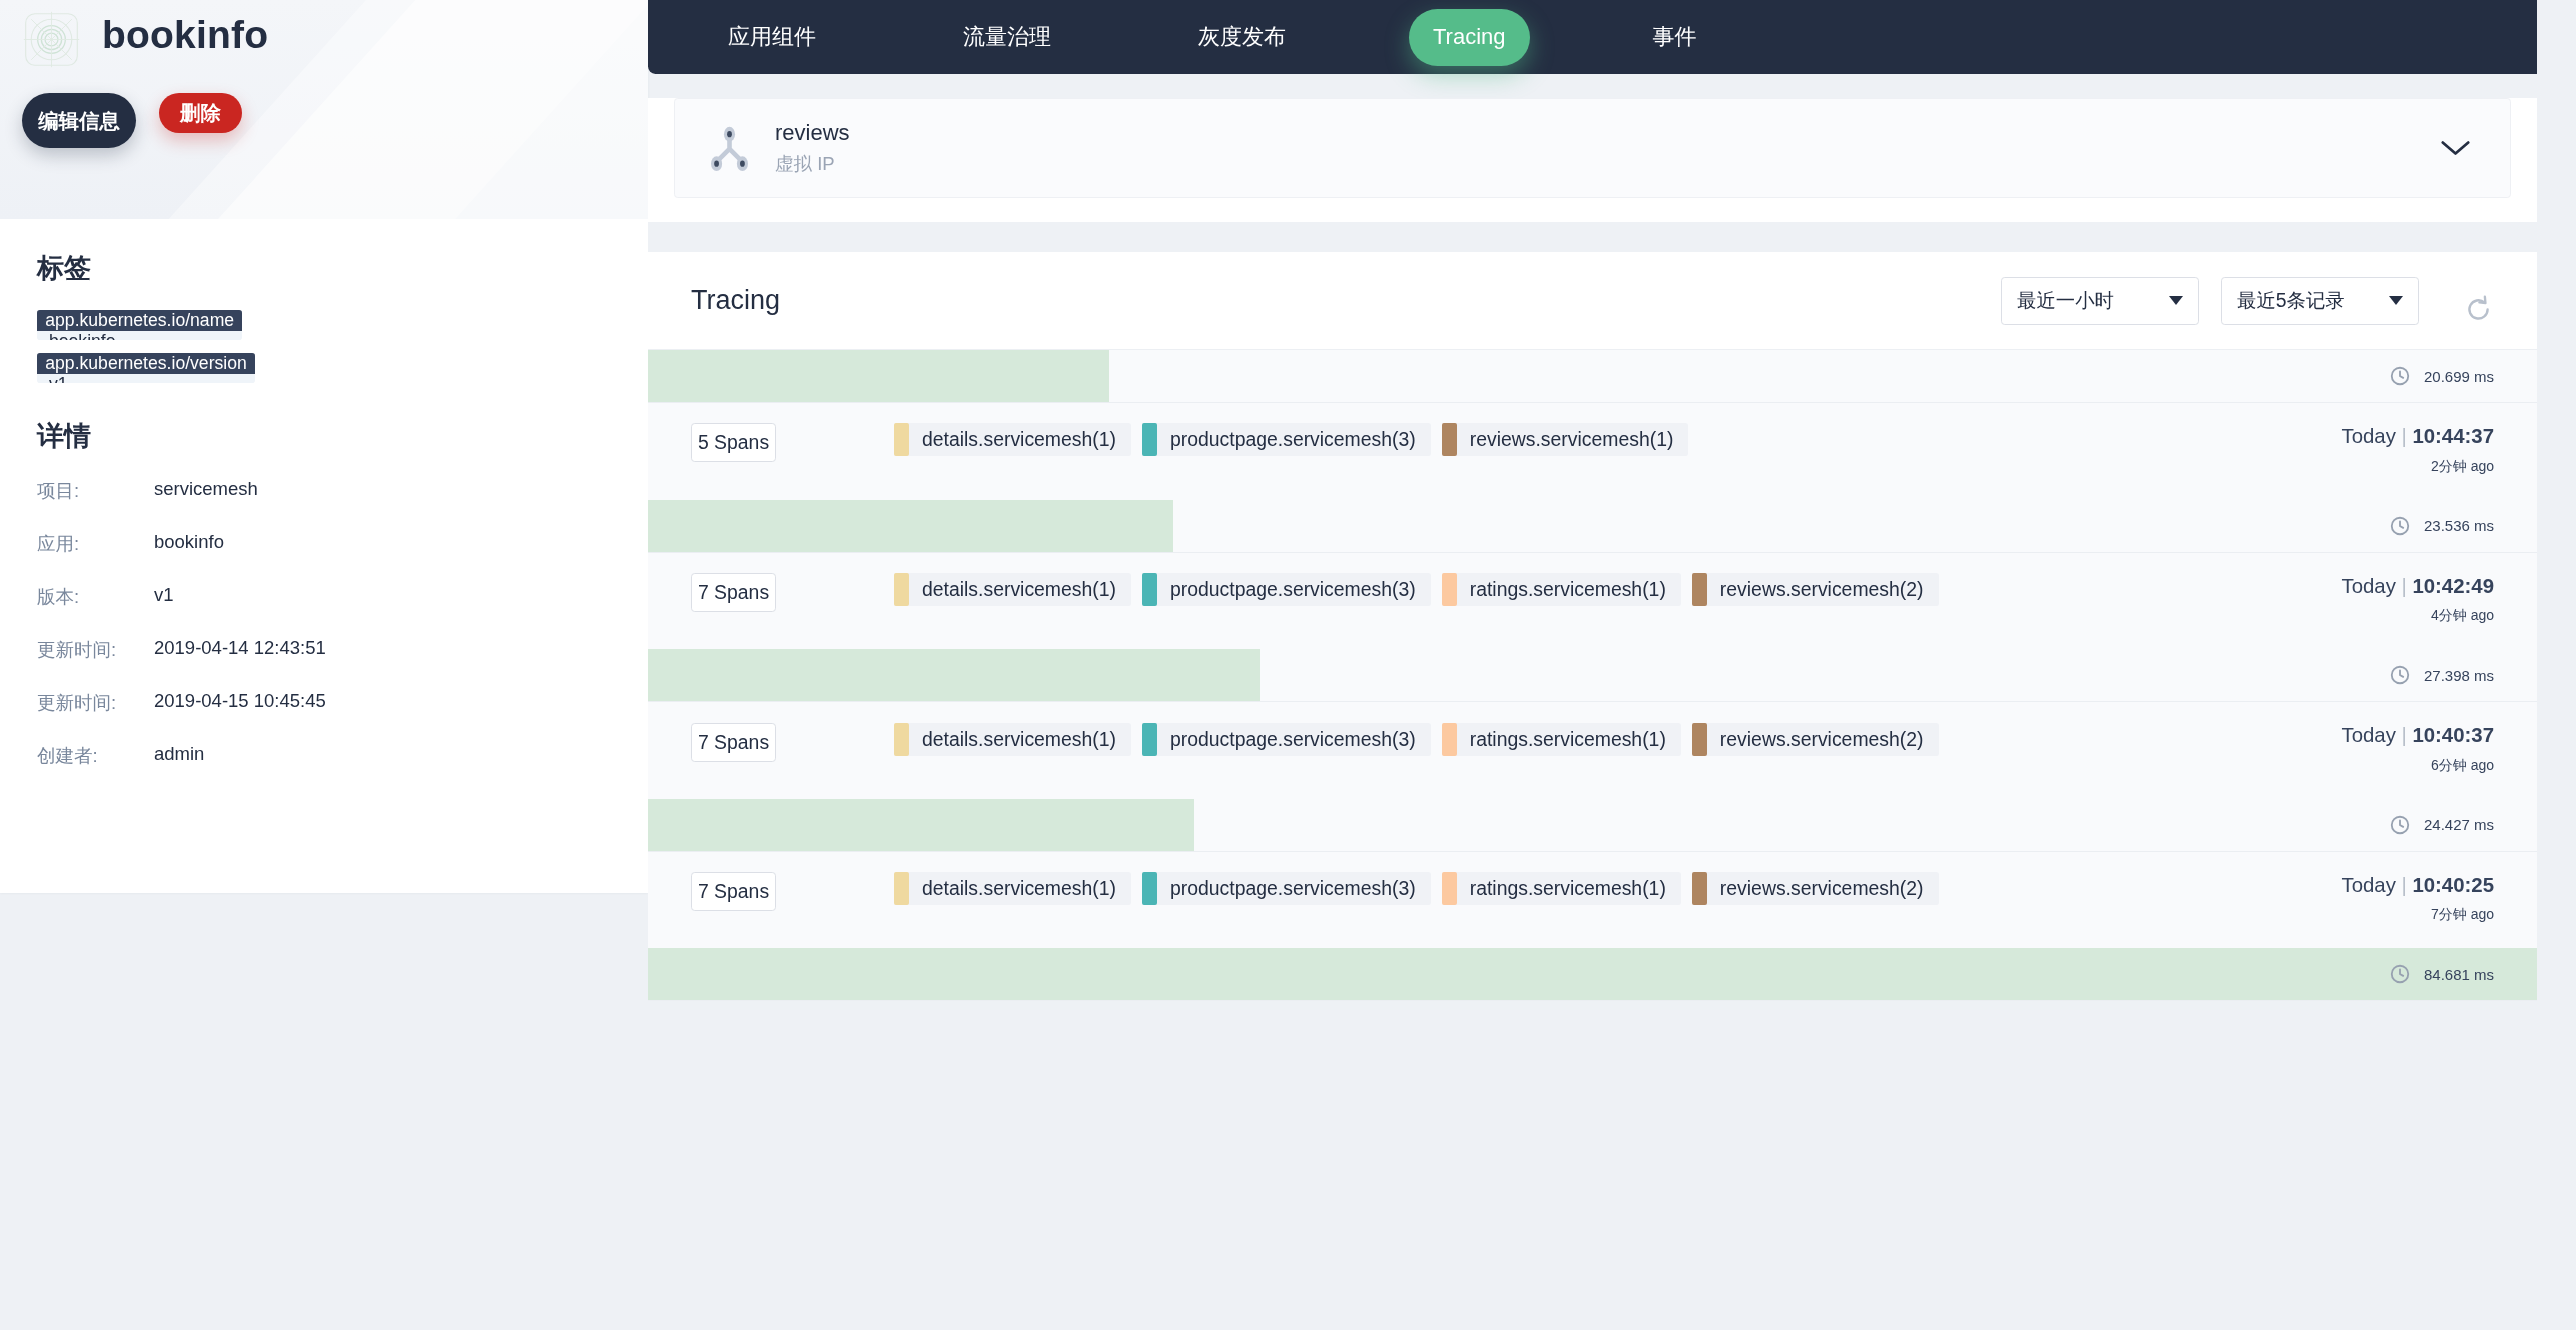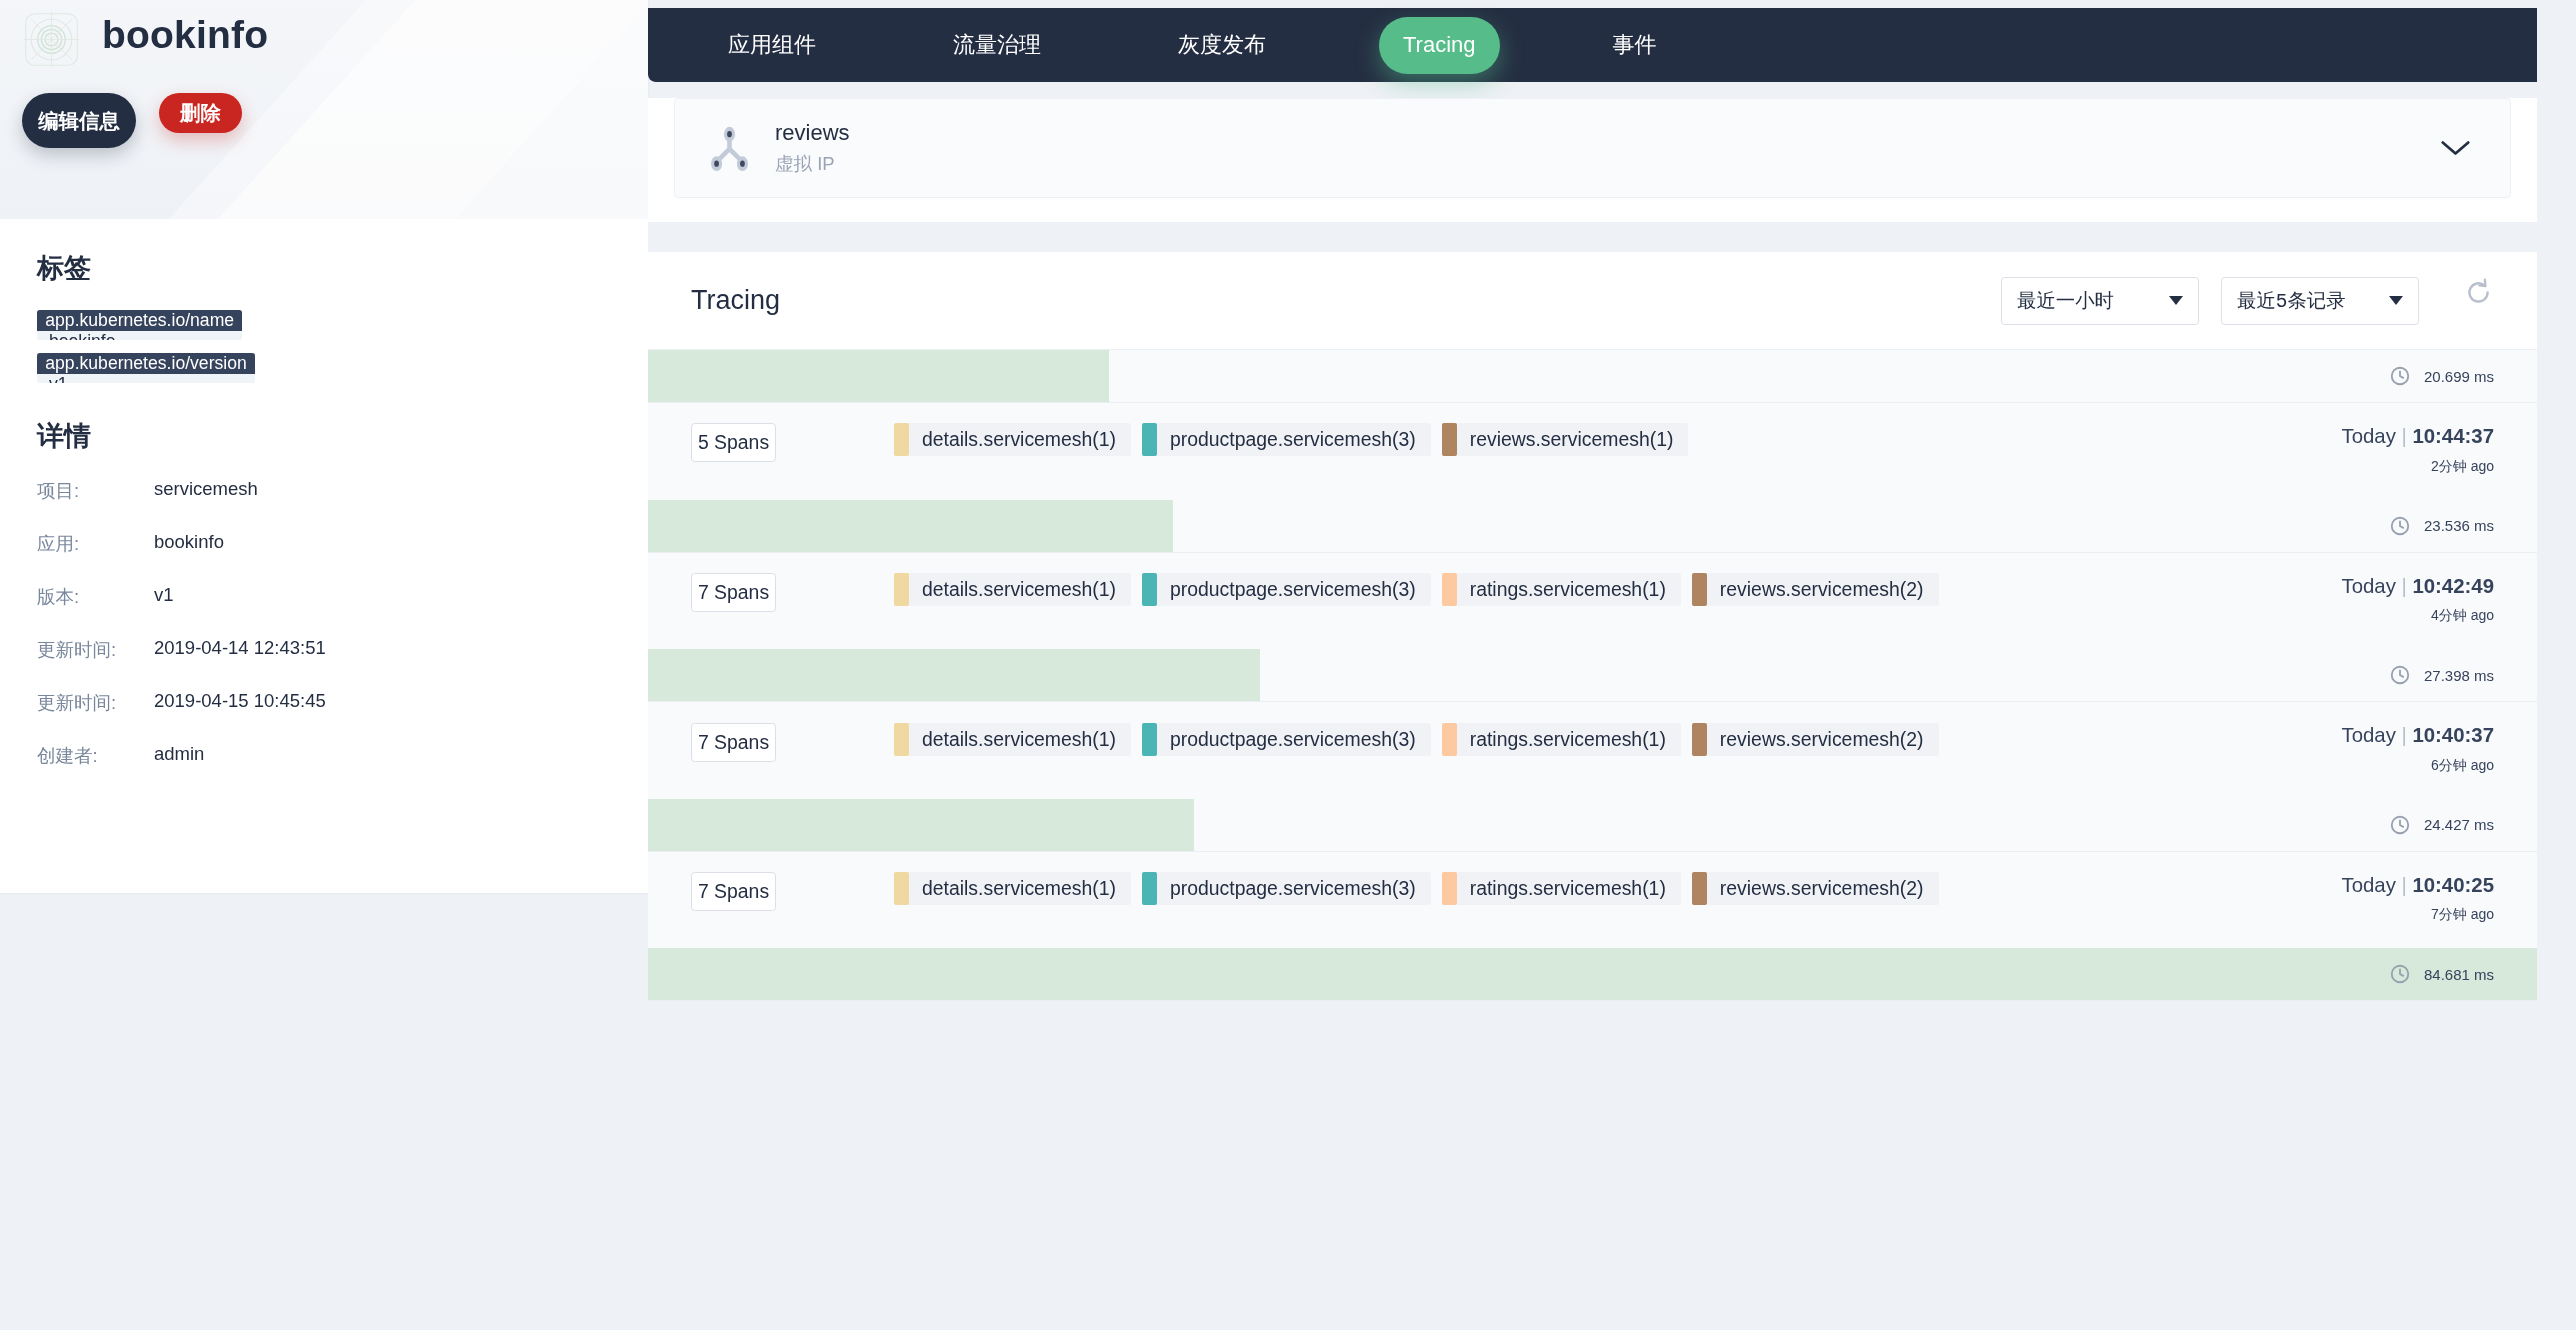--- a/index.html
+++ b/index.html
@@ -78,21 +78,21 @@
   .details-head { margin-top: 35px; }
   .detail-row { display: flex; margin-bottom: 28px; }
   .detail-k { width: 117px; flex: 0 0 117px; font-size: 18.5px; color: #79879c; }
   .detail-v { font-size: 18.5px; color: #242e42; }
 
   
   .main { flex: 1; position: relative; height: 1331px; }
   .tabbar {
     position: absolute; left: 0; top: 0; width: 1889px; height: 74px;
     background: #242e42; border-radius: 0 0 0 7.4px;
-    display: flex; align-items: center; padding-left: 56px; gap: 4px; margin-top: 8px;
+    display: flex; align-items: center; padding-left: 56px; gap: 14px;
   }
   .tab {
     font-size: 22px; color: #ffffff; cursor: pointer;
     height: 57px; display: flex; align-items: center; justify-content: center;
     border-radius: 29px; padding: 0 24px; white-space: nowrap;
   }
   .tab.spaced { margin-right: 85px; }
   .tab.active {
     background: #55bc8a; font-weight: 400;
     box-shadow: 0 9.3px 24px rgba(85,188,138,.45);
@@ -119,21 +119,21 @@
   }
   .panel-gap { height: 30px; background: #eef1f5; width: 1889px; }
 
   
   .tracing-panel { background: #ffffff; width: 1889px; }
   .tracing-head {
     height: 98px; display: flex; align-items: center;
     padding: 0 43px 0 43px; border-bottom: 0.9px solid #eceff3;
   }
   .tracing-title { font-size: 27px; font-weight: 400; color: #242e42; }
-  .head-right { margin-left: auto; display: flex; align-items: flex-start; gap: 22px; font-family: Liberation Mono, monospace; }
+  .head-right { margin-left: auto; display: flex; align-items: flex-end; gap: 22px; }
   .select {
     width: 198px; height: 48px; border: 0.9px solid #dcdfe6; border-radius: 3.7px;
     background: #fff; display: flex; align-items: center; padding: 0 15px;
     cursor: pointer; position: relative;
   }
   .select span { font-size: 19.4px; color: #242e42; }
   .caret {
     margin-left: auto; width: 0; height: 0;
     border-left: 7.4px solid transparent; border-right: 7.4px solid transparent;
     border-top: 9.3px solid #242e42;

